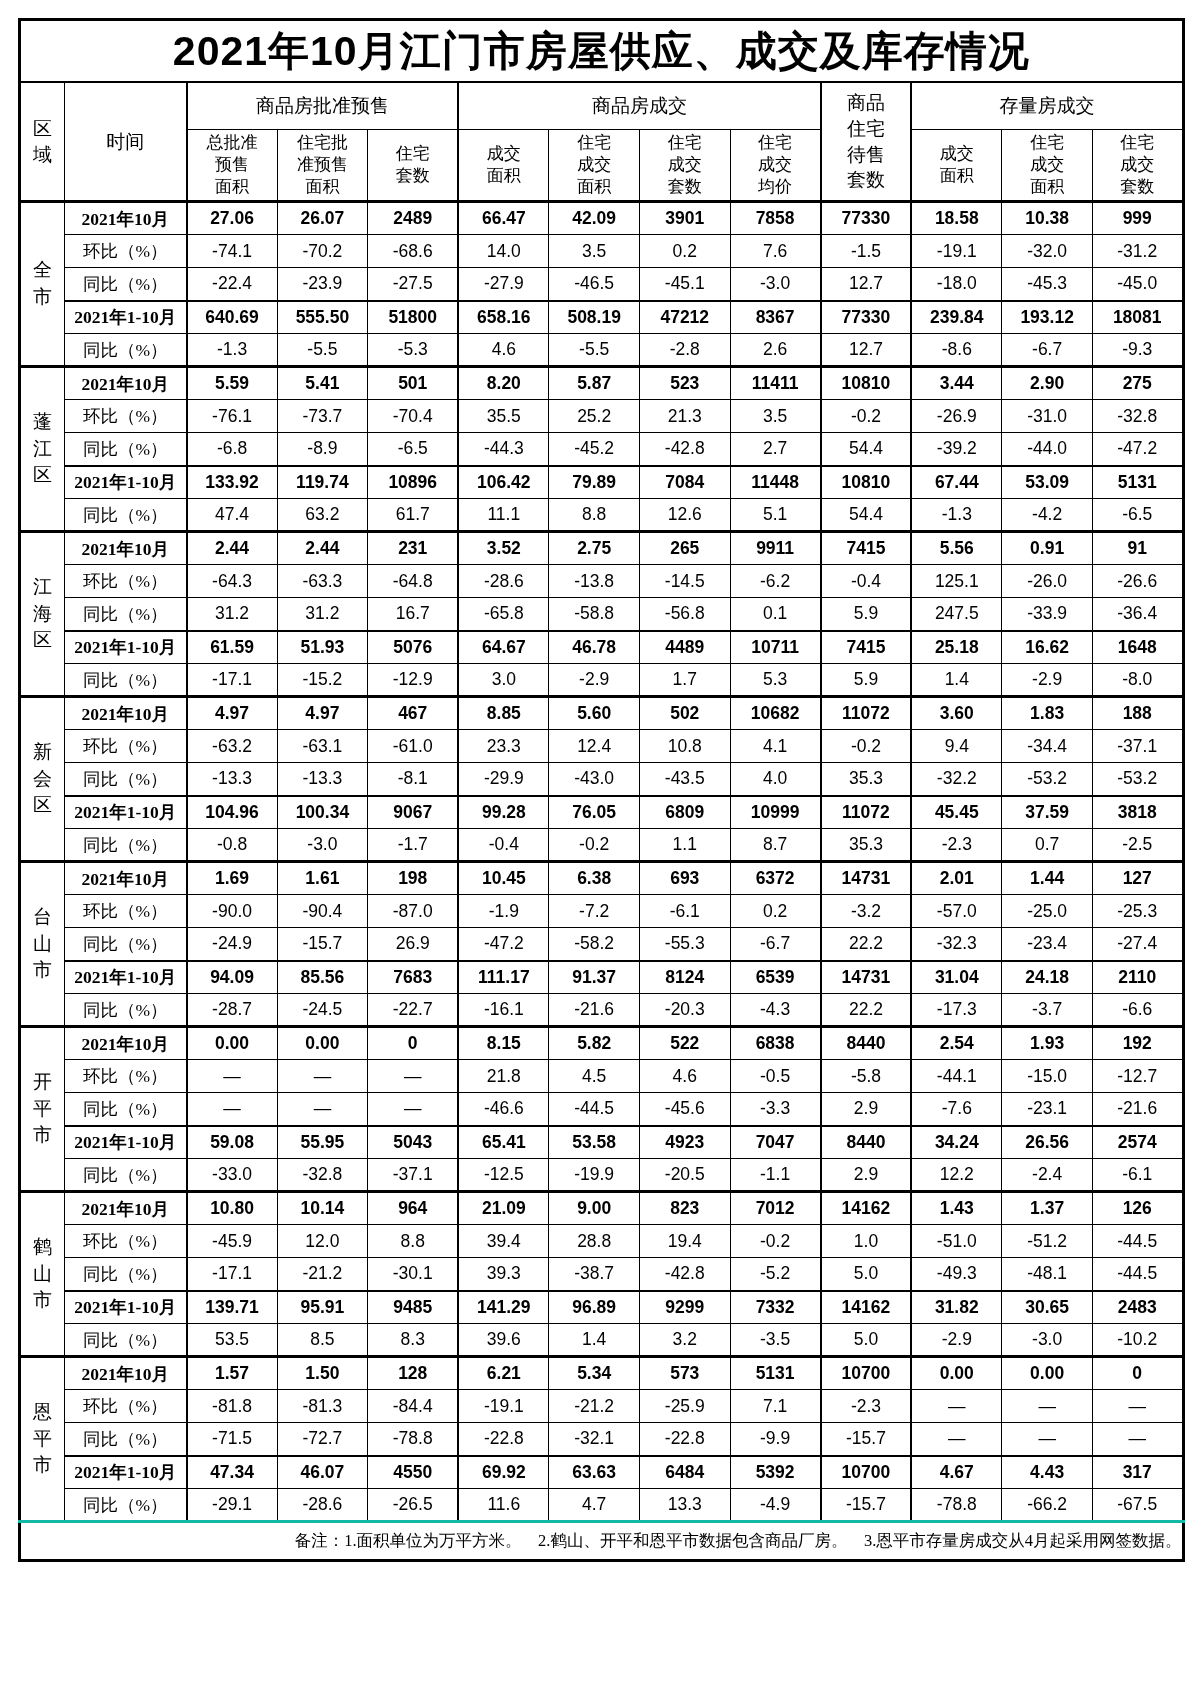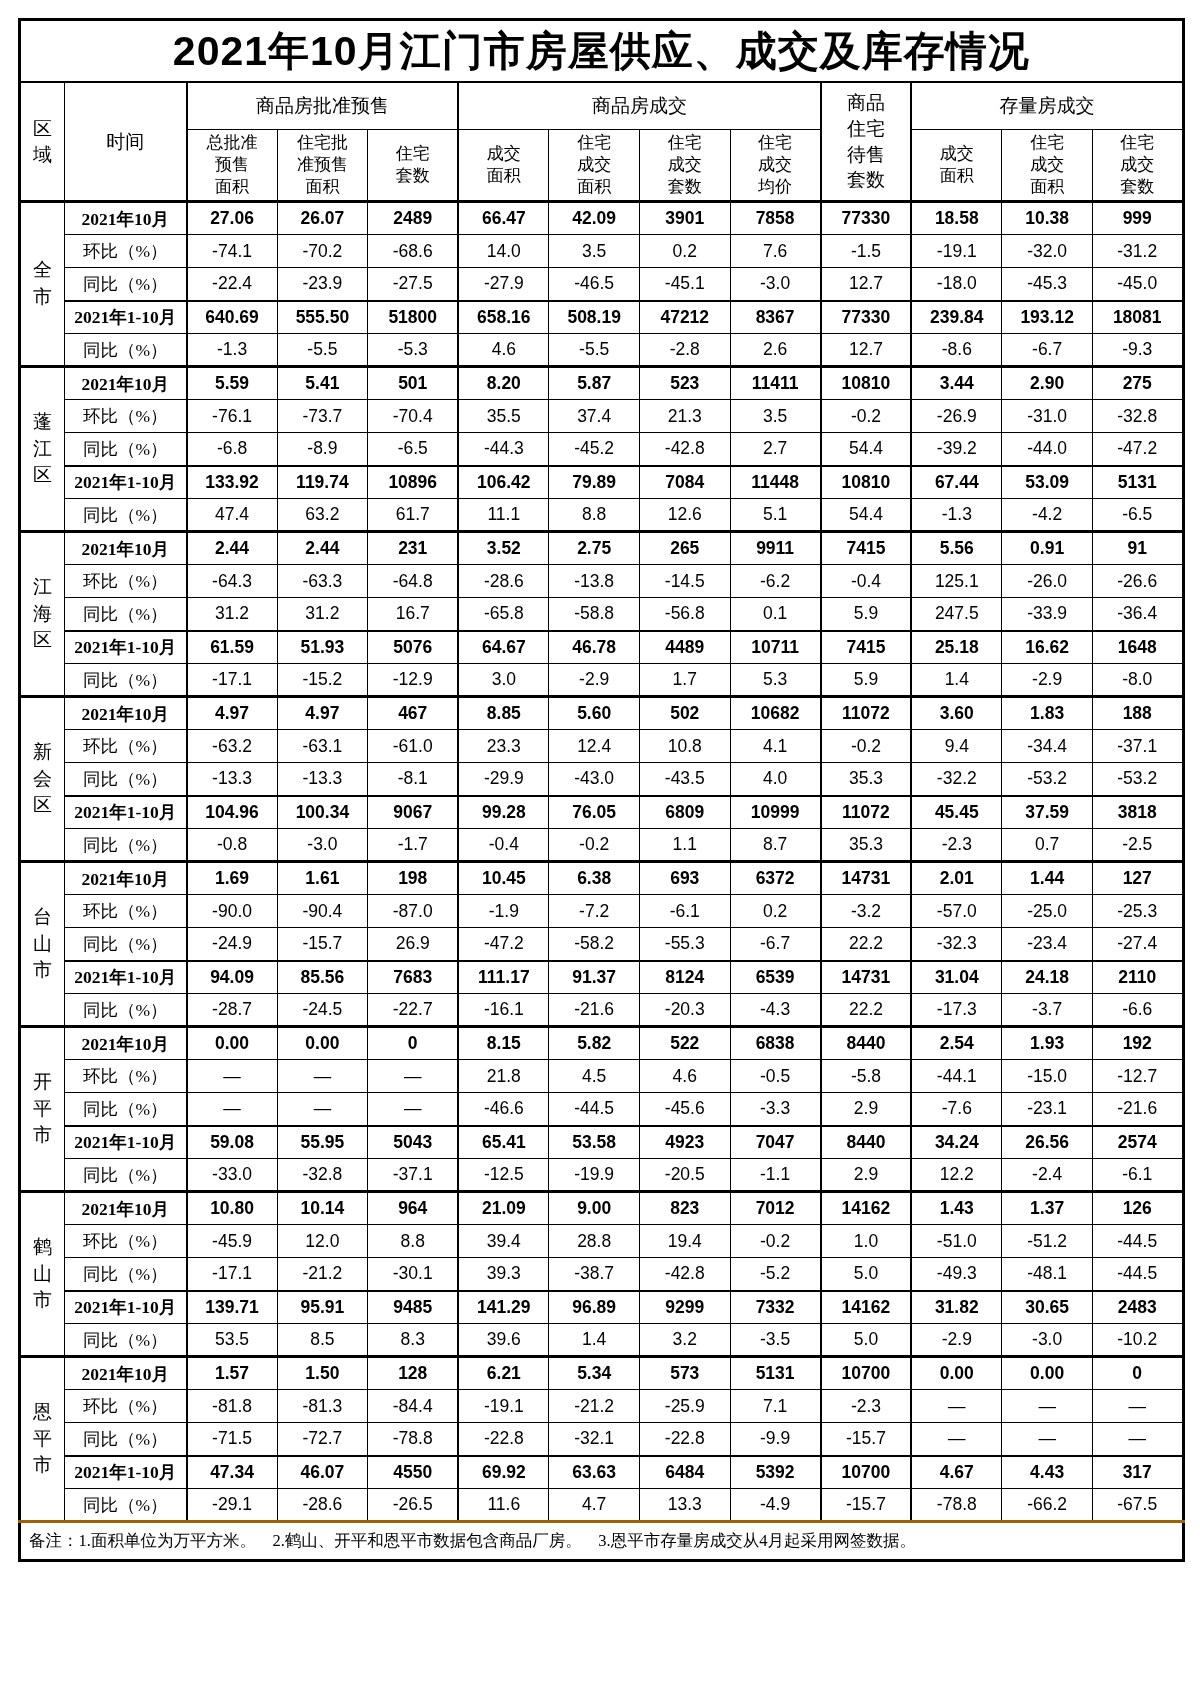--- a/index.html
+++ b/index.html
@@ -19,21 +19,21 @@
   
   tbody tr { height:33px; }
   td.row-label { font-family:"Liberation Serif",serif; font-size:17.5px; }
   td.num { font-size:17.5px; font-family:"Liberation Sans",sans-serif; }
   td.region-cell { font-family:"Liberation Serif",serif; font-size:19px; font-weight:normal; }
   td.region-cell .stack { white-space:pre-line; line-height:1.4; }
   tr.r0 td { border-top:3px solid #000; }
   tr.r3 td { border-top:2px solid #000; }
   tr.r0 td.num, tr.r0 td.row-label, tr.r3 td.num, tr.r3 td.row-label { font-weight:bold; }
   
-  tfoot td { height:36px; border-top:3px solid #a16207; text-align:left; padding-left:8px; font-family:"Liberation Serif",serif; font-size:16.5px; white-space:pre-wrap; }
+  tfoot td { height:36px; border-top:3px solid #14b8a6; text-align:right; padding-left:8px; font-family:"Liberation Serif",serif; font-size:16.5px; white-space:pre-wrap; }
 </style>
 </head>
 <body>
 
 <div class="sheet">
   <table>
     <colgroup>
       <col style="width:45px">
         <col style="width:122px">
       <col span="11" style="width:90.6px">
@@ -181,21 +181,21 @@
           <td class="num bl2">3.44</td>
           <td class="num">2.90</td>
           <td class="num">275</td>
         </tr>
         <tr class="r1">
           <td class="row-label">环比（%）</td>
           <td class="num bl2">-76.1</td>
           <td class="num">-73.7</td>
           <td class="num">-70.4</td>
           <td class="num bl2">35.5</td>
-          <td class="num">37.4</td>
+          <td class="num">25.2</td>
           <td class="num">21.3</td>
           <td class="num">3.5</td>
           <td class="num bl2">-0.2</td>
           <td class="num bl2">-26.9</td>
           <td class="num">-31.0</td>
           <td class="num">-32.8</td>
         </tr>
         <tr class="r2">
           <td class="row-label">同比（%）</td>
           <td class="num bl2">-6.8</td>

